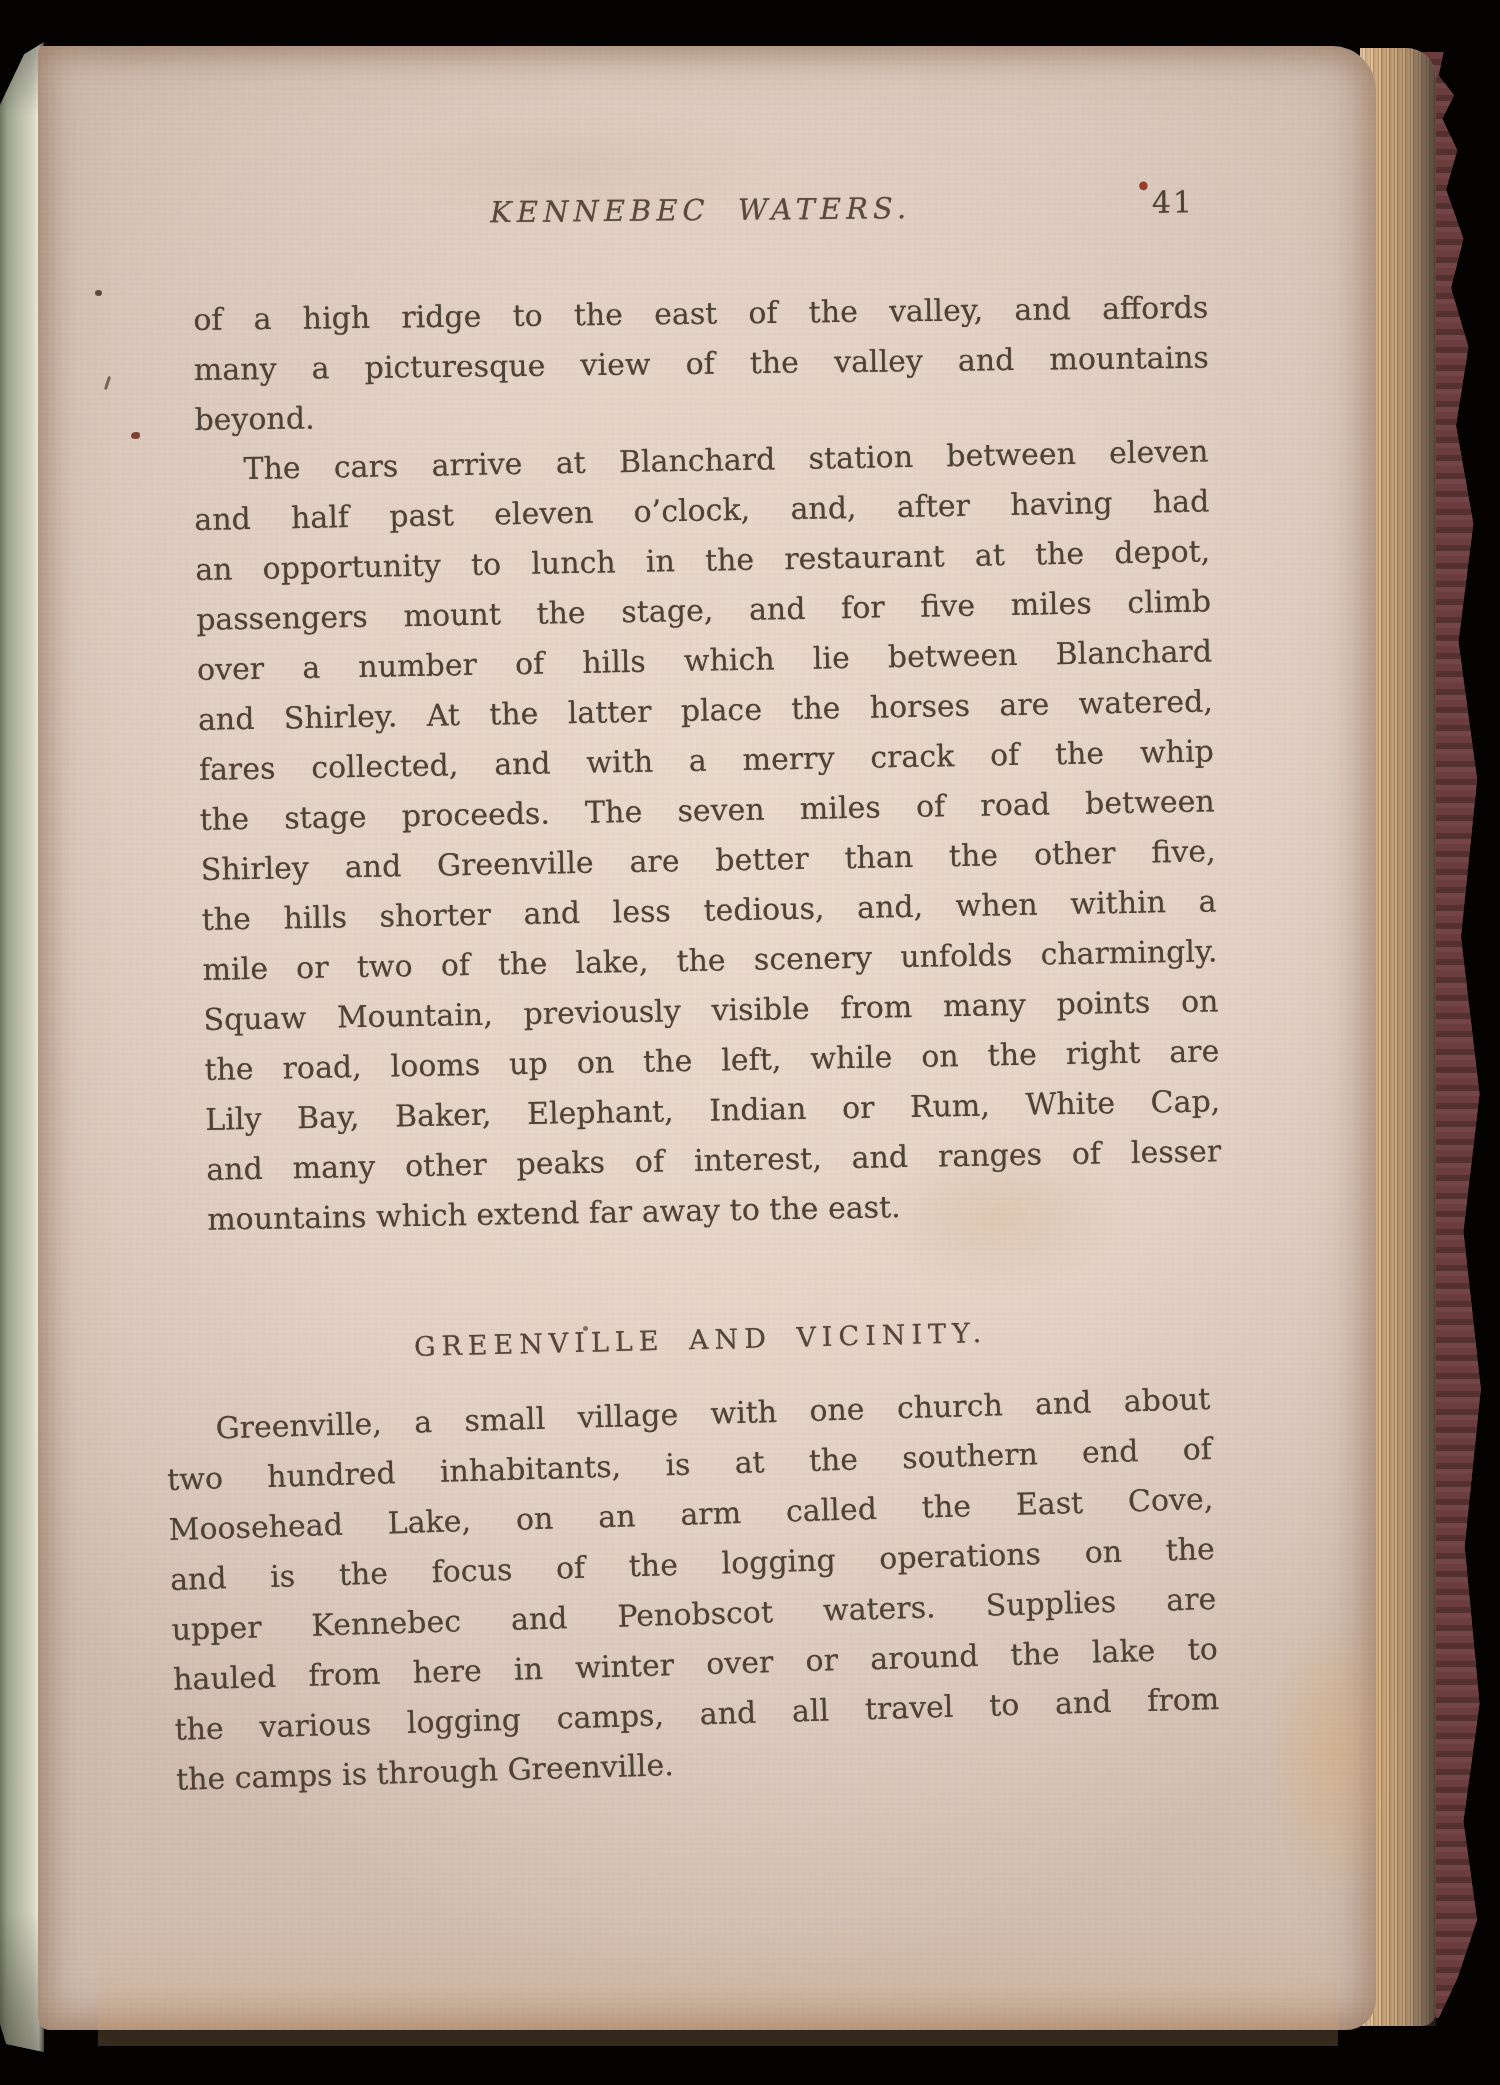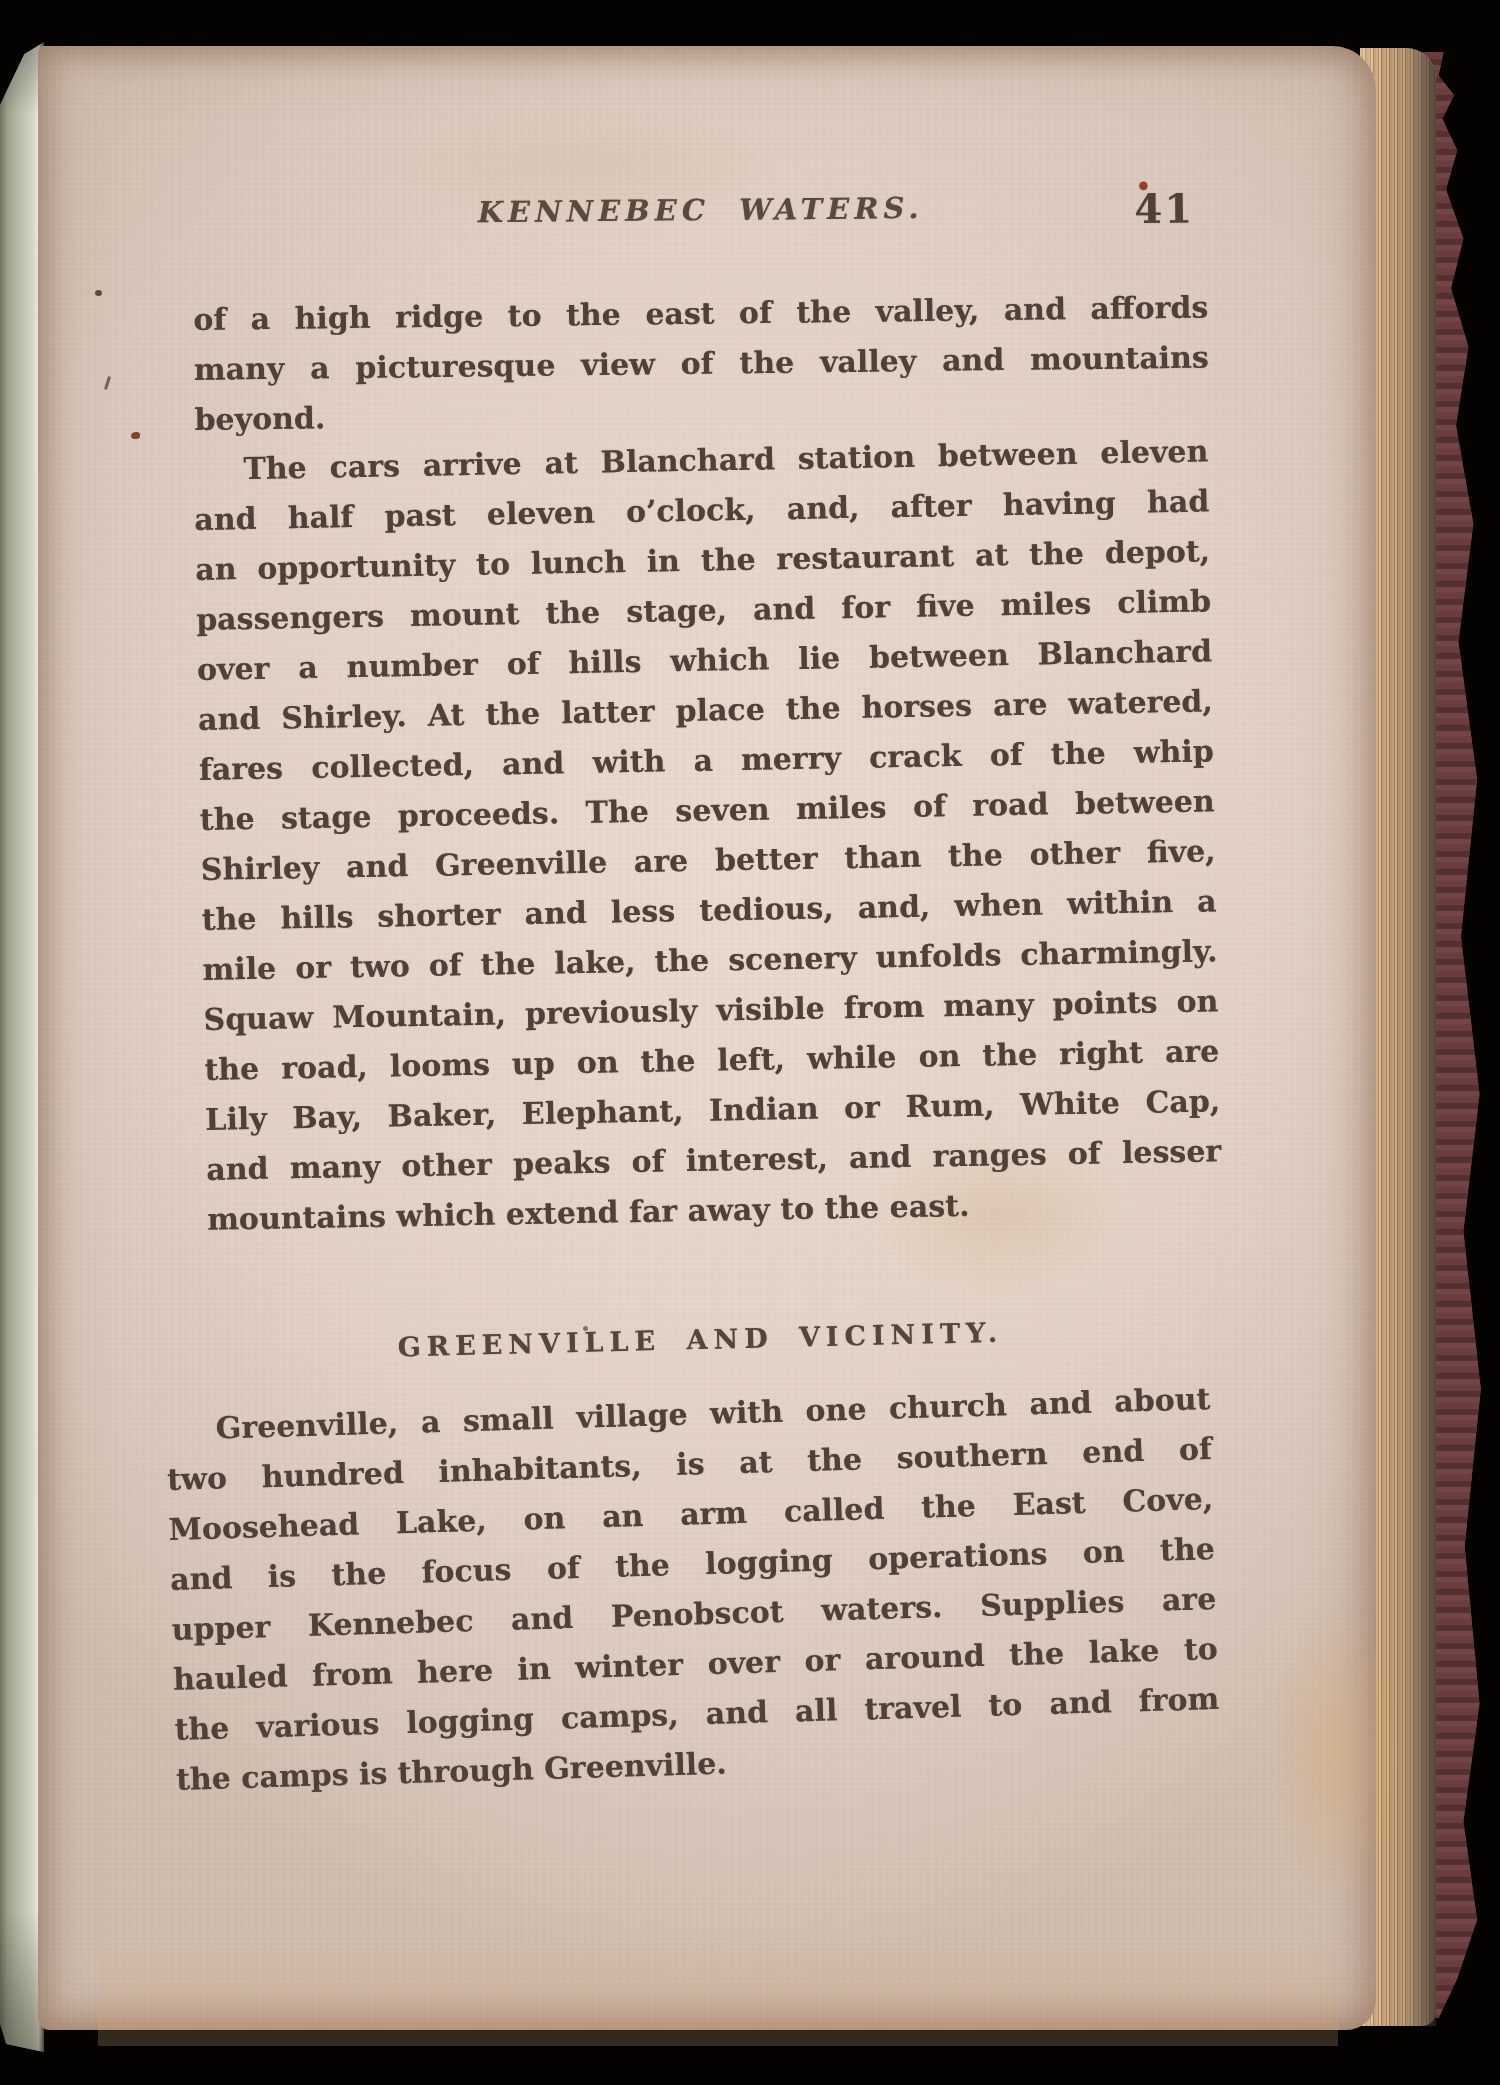--- a/index.html
+++ b/index.html
@@ -41,26 +41,26 @@
   .stain.s2{left:1230px;top:1560px;width:130px;height:300px;background:radial-gradient(ellipse,rgba(214,170,110,.42),rgba(214,170,110,0) 72%);}
   .stain.s3{left:60px;top:1870px;width:1240px;height:130px;border-radius:0;background:linear-gradient(180deg,rgba(210,165,115,0),rgba(210,165,115,.25));}
   .stain.s4{left:330px;top:60px;width:420px;height:120px;background:radial-gradient(ellipse,rgba(185,150,115,.14),rgba(185,150,115,0) 70%);}
   .speck{position:absolute;border-radius:50%;}
   .speck.k1{left:57px;top:244px;width:7px;height:6px;background:#5a4a3c;}
   .speck.k2{left:93px;top:386px;width:9px;height:7px;background:#7e4430;border-radius:60% 40% 50% 50%;}
   .speck.k3{left:68px;top:330px;width:3px;height:14px;background:rgba(90,74,60,.8);transform:rotate(18deg);border-radius:2px;}
   .speck.k4{left:545px;top:1280px;width:5px;height:5px;background:rgba(90,74,60,.7);}
 
   
-  .content{position:absolute;inset:0;color:#4e4238;text-shadow:0 0 1px rgba(78,66,56,.55);font-weight:bold;}
+  .content{position:absolute;inset:0;color:#4e4238;text-shadow:0 0 1px rgba(78,66,56,.55);}
   .running-header{position:absolute;top:152px;left:155px;width:1015px;height:46px;
     transform:rotate(-0.55deg);transform-origin:0 0;}
   .header-title{display:block;text-align:center;font-style:italic;font-size:29px;
     letter-spacing:5px;word-spacing:14px;color:#584a3e;}
-  .page-number{position:absolute;right:14px;top:-4px;font-size:40px;letter-spacing:2px;color:#4e4238;}
+  .page-number{position:absolute;right:14px;top:-4px;font-size:30px;letter-spacing:2px;color:#4e4238;}
   .red-dot{position:absolute;right:60px;top:-8px;width:9px;height:10px;border-radius:50%;
     background:radial-gradient(circle,#93402c 0 55%,rgba(147,64,44,0) 75%);}
 
   .textflow{position:absolute;top:238px;left:155px;width:1015px;font-size:30px;line-height:50px;margin-top:11px;}
   .line{text-align:justify;text-align-last:justify;height:50px;overflow:visible;white-space:nowrap;}
   .line.last{text-align-last:left;}
   .line.indent{padding-left:50px;}
   .blk{transform-origin:0 0;}
   .blk.p1{transform:rotate(-0.7deg);}
   .blk.p2{transform:rotate(-1.05deg);}

